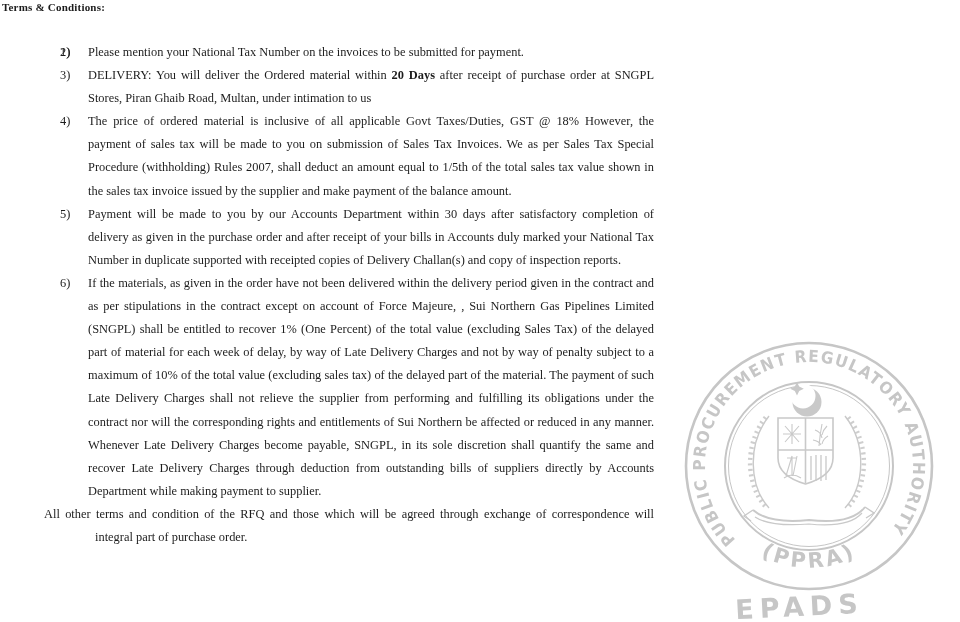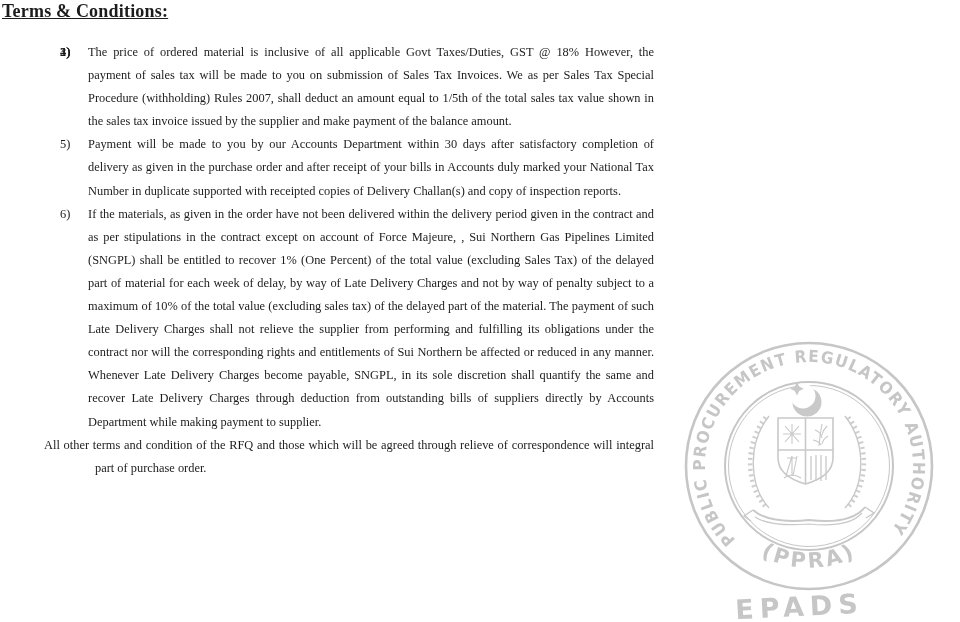--- a/index.html
+++ b/index.html
@@ -1,21 +1,21 @@
 <!DOCTYPE html>
 <html><head>
 <meta charset="utf-8">
 <style>
   * { margin:0; padding:0; box-sizing:border-box; }
   html,body { width:960px; height:622px; overflow:hidden; background:#ffffff; }
   body { font-family:"Liberation Serif", serif; color:#1c1c1c; position:relative; }
 
   .heading {
     position:absolute; left:2px; top:1px;
-    font-size:18px; font-weight:bold; text-decoration:underline;
+    font-size:11px; font-weight:bold; 
     letter-spacing:0.2px;
   }
 
   .terms {
     position:absolute; left:0; top:41px; width:654px;
     font-size:12.4px; line-height:23.1px;
   }
   .term-item { position:relative; padding-left:88px; text-align:justify; text-align-last:left; }
   .term-num { position:absolute; left:60px; top:0; }
   .closing {
@@ -93,30 +93,32 @@
 </svg>
 
 <div class="heading">Terms &amp; Conditions:</div>
 
 <div class="terms">
   <div class="term-item">
     <span class="term-num">1)</span>
   </div>
   <div class="term-item">
     <span class="term-num">2)</span>
+    <span>Please mention your National Tax Number on the invoices to be submitted for payment.</span>
   </div>
   <div class="term-item">
     <span class="term-num">3)</span>
+    <span><span>DELIVERY: You will deliver the Ordered material within </span><b>20 Days</b><span> after receipt of purchase order at SNGPL Stores, Piran Ghaib Road, Multan, under intimation to us</span></span>
   </div>
   <div class="term-item">
     <span class="term-num">4)</span>
     <span>The price of ordered material is inclusive of all applicable Govt Taxes/Duties, GST @ 18% However, the payment of sales tax will be made to you on submission of Sales Tax Invoices. We as per Sales Tax Special Procedure (withholding) Rules 2007, shall deduct an amount equal to 1/5th of the total sales tax value shown in the sales tax invoice issued by the supplier and make payment of the balance amount.</span>
   </div>
   <div class="term-item">
     <span class="term-num">5)</span>
     <span>Payment will be made to you by our Accounts Department within 30 days after satisfactory completion of delivery as given in the purchase order and after receipt of your bills in Accounts duly marked your National Tax Number in duplicate supported with receipted copies of Delivery Challan(s) and copy of inspection reports.</span>
   </div>
   <div class="term-item">
     <span class="term-num">6)</span>
     <span>If the materials, as given in the order have not been delivered within the delivery period given in the contract and as per stipulations in the contract except on account of Force Majeure, , Sui Northern Gas Pipelines Limited (SNGPL) shall be entitled to recover 1% (One Percent) of the total value (excluding Sales Tax) of the delayed part of material for each week of delay, by way of Late Delivery Charges and not by way of penalty subject to a maximum of 10% of  the total value (excluding sales tax) of the delayed part of the material. The payment of such Late Delivery Charges shall not relieve the supplier from performing and fulfilling its obligations under the contract nor will the corresponding rights and entitlements of Sui Northern be affected or reduced in any manner. Whenever Late Delivery Charges become payable, SNGPL, in its sole discretion shall quantify the same and recover Late Delivery Charges through deduction from outstanding bills of suppliers directly by Accounts Department while making payment to supplier.</span>
   </div>
-  <div class="closing">All other terms and condition of the RFQ and those which will be agreed through relieve of correspondence will integral part of purchase order.</div>
+  <div class="closing">All other terms and condition of the RFQ and those which will be agreed through exchange of correspondence will integral part of purchase order.</div>
 </div>
 
 </body></html>

